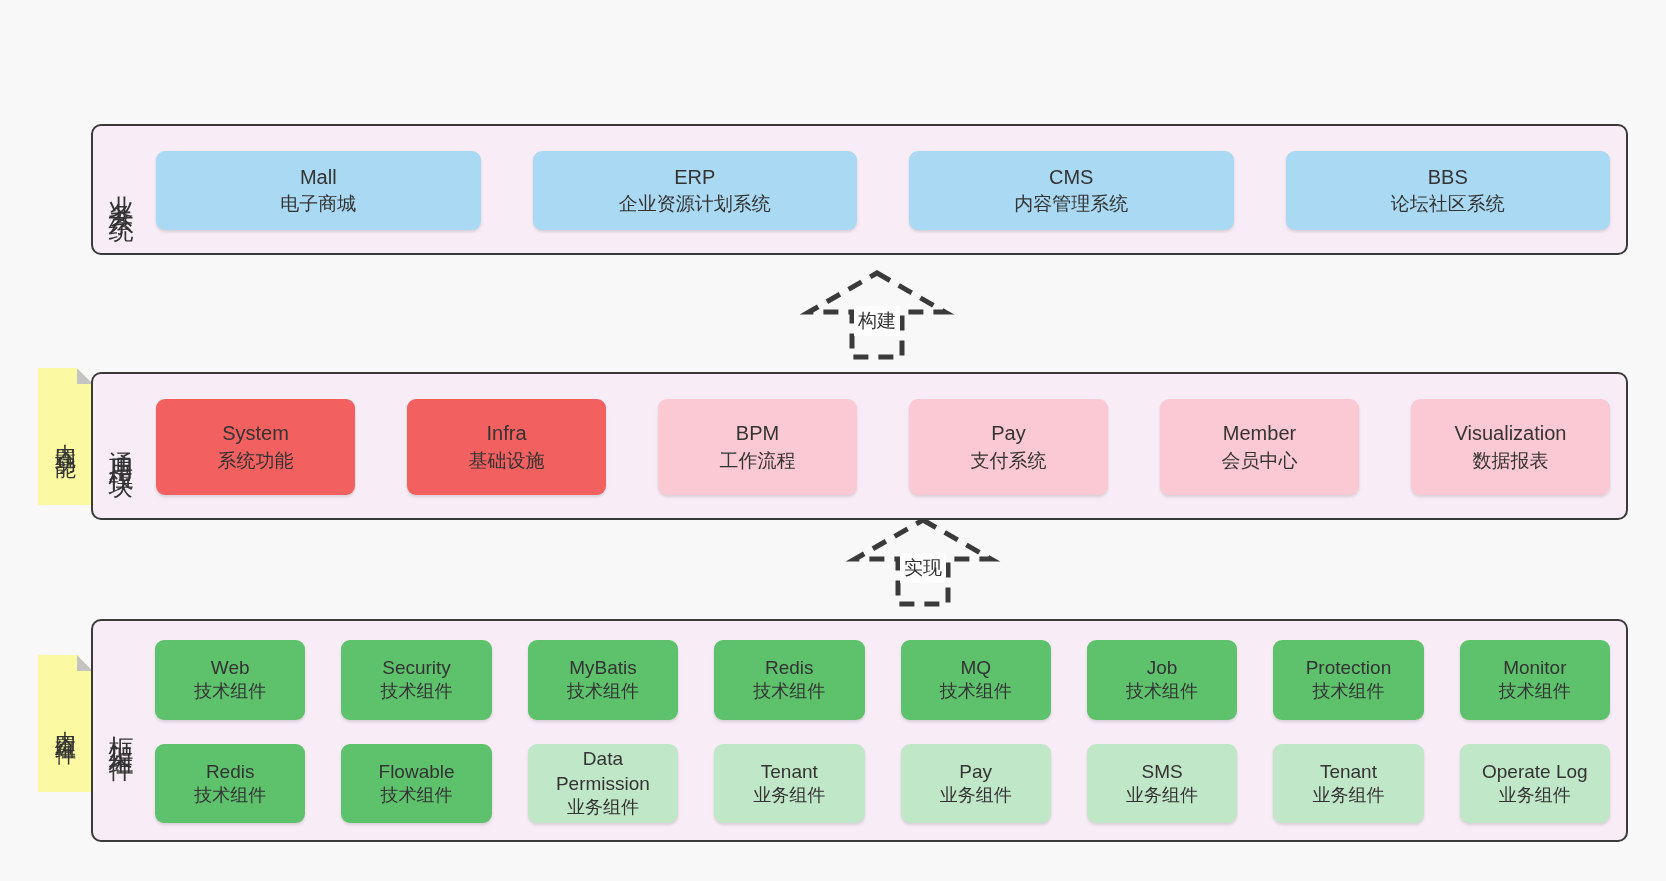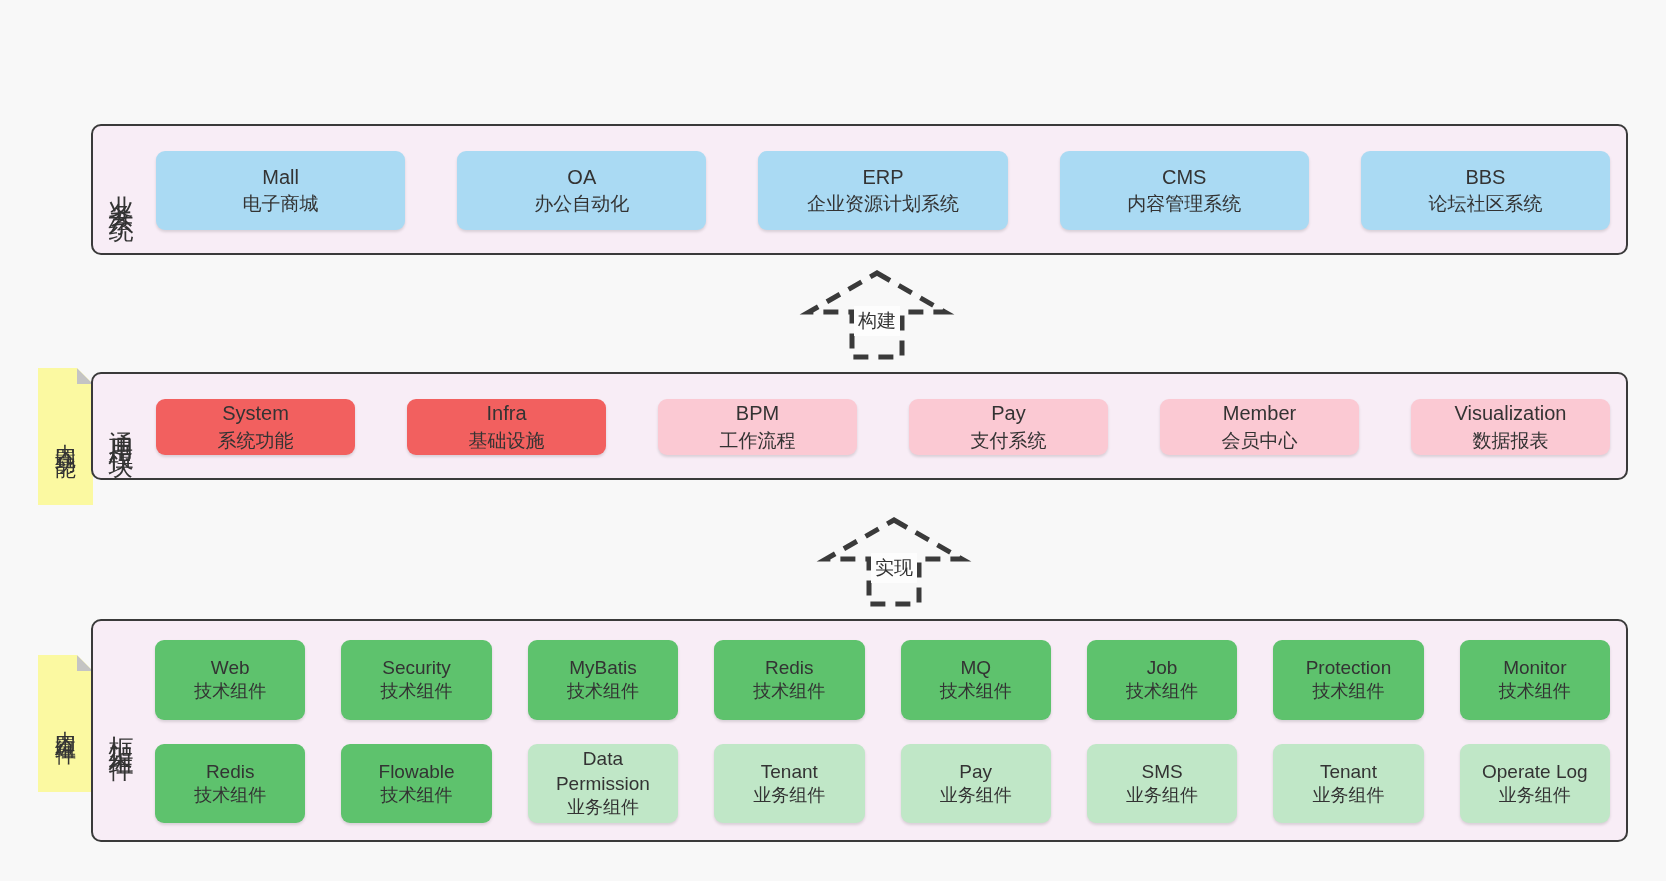--- a/index.html
+++ b/index.html
@@ -14,21 +14,21 @@
 
   
   .layer{
     position:absolute;left:91px;width:1537px;box-sizing:border-box;
     background:var(--layer-background,#f8edf6);
     border:2px solid var(--outline,#3a3a3a);
     border-radius:10px;
     z-index:2;
   }
   #layer-business{top:124px;height:131px;}
-  #layer-modules{top:372px;height:108px;}
+  #layer-modules{top:372px;height:148px;}
   #layer-components{top:619px;height:223px;}
 
   .layer-label{
     position:absolute;left:6px;top:0;bottom:0;width:46px;
     display:flex;align-items:center;justify-content:center;
   }
   .layer-label span{
     writing-mode:vertical-lr;text-orientation:upright;
     font-size:25px;letter-spacing:0.30em;color:#333;
   }
@@ -78,21 +78,21 @@
   }
   .sticky .txt{position:absolute;inset:0;display:flex;align-items:center;justify-content:center;}
   .sticky .txt span{
     writing-mode:vertical-lr;text-orientation:upright;
     font-size:21px;letter-spacing:0.22em;color:#333;
   }
 
   
   .arrow{position:absolute;width:142px;height:90px;z-index:1;}
   #arrow-build{left:806px;top:270px;}
-  #arrow-implement{left:823px;top:517px;}
+  #arrow-implement{left:852px;top:517px;}
   .arrow svg{display:block;width:100%;height:100%;overflow:visible;}
   .arrow polygon{
     fill:none;stroke:var(--outline,#3a3a3a);
     stroke-width:5;stroke-dasharray:15 10;stroke-linejoin:miter;
   }
   .arrow .lbl{
     position:absolute;left:50%;top:36px;transform:translateX(-50%);
     background:#fdfdfd;font-size:19px;padding:2px 4px;white-space:nowrap;color:#333;
   }
 </style>
@@ -115,24 +115,20 @@
   </div>
 
   <div class="layer" id="layer-business">
     <div class="layer-label">
       <span>业务系统</span>
     </div>
     <div class="row6">
       <div class="box blue">
         <div class="t">Mall</div>
         <div class="s">电子商城</div>
-      </div>
-      <div class="box blue">
-        <div class="t">OA</div>
-        <div class="s">办公自动化</div>
       </div>
       <div class="box blue">
         <div class="t">ERP</div>
         <div class="s">企业资源计划系统</div>
       </div>
       <div class="box blue">
         <div class="t">CMS</div>
         <div class="s">内容管理系统</div>
       </div>
       <div class="box blue">

